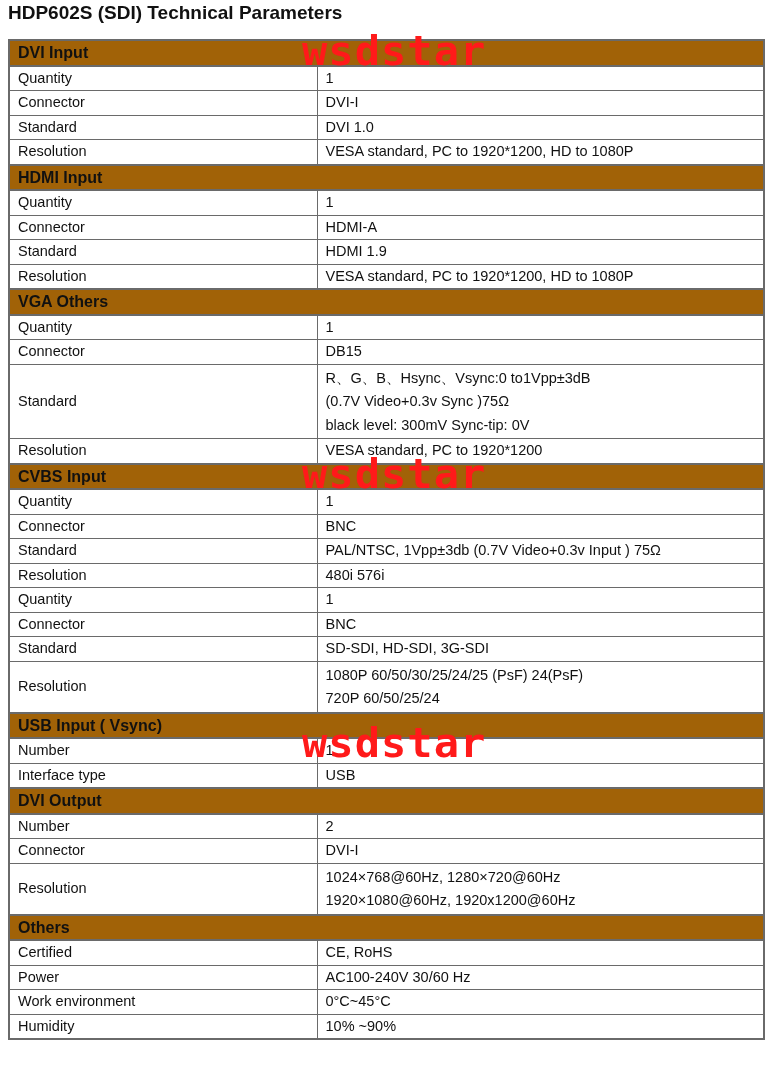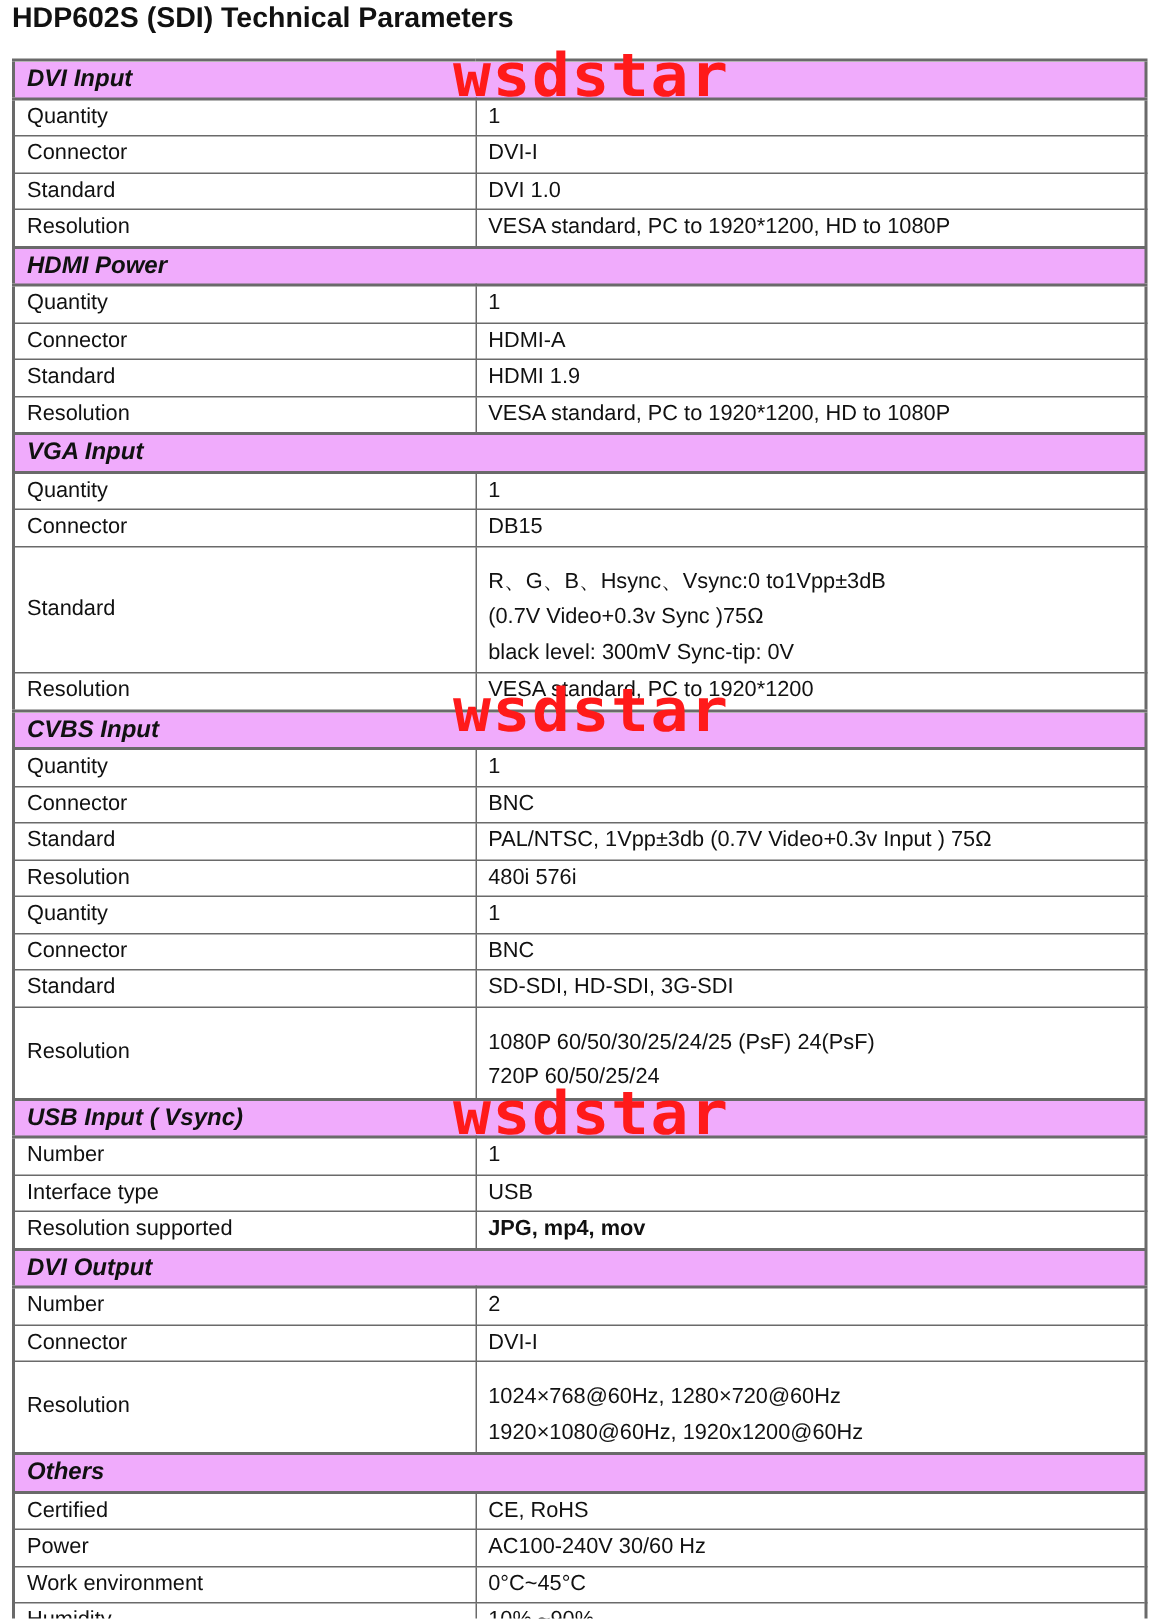--- a/index.html
+++ b/index.html
@@ -16,25 +16,25 @@
     border-collapse: collapse; table-layout: fixed;
     border: 2px solid #6a6a6a;
   }
   table.spec td {
     border: 1.5px solid #6a6a6a; padding: 0 0 0 8px;
     font-size: 14.5px; line-height: 23.5px; height: 23.5px; vertical-align: middle;
     white-space: nowrap; overflow: hidden;
   }
   table.spec col.c1 { width: 308px; }
   table.spec tr.section td {
-    background: #f0abfc; font-weight: bold; font-size: 16px;
-    border-top: 2px solid #6a6a6a; border-bottom: 2px solid #6a6a6a; font-style: italic;
+    background: #a16207; font-weight: bold; font-size: 16px;
+    border-top: 2px solid #6a6a6a; border-bottom: 2px solid #6a6a6a;
   }
   table.spec td.val.bold { font-weight: bold; }
-  table.spec td.multi { line-height: 23.5px; padding-top: 12px; padding-bottom: 1px; }
+  table.spec td.multi { line-height: 23.5px; padding-top: 2px; padding-bottom: 1px; }
   .watermark {
     position: absolute; color: #ff1a1a; font-family: "DejaVu Sans Mono", monospace;
     font-size: 40px; font-weight: bold; letter-spacing: 1px; line-height: 36px;
     transform: scaleX(1.05); transform-origin: left top; pointer-events: none;
   }
 </style>
 </head>
 <body>
 
 <div class="title">HDP602S (SDI) Technical Parameters</div>
@@ -66,21 +66,21 @@
           <div>DVI 1.0</div>
         </td>
       </tr>
       <tr>
         <td class="lab">Resolution</td>
         <td class="val">
           <div>VESA standard, PC to 1920*1200, HD to 1080P</div>
         </td>
       </tr>
       <tr class="section">
-        <td colspan="2">HDMI Power</td>
+        <td colspan="2">HDMI Input</td>
       </tr>
       <tr>
         <td class="lab">Quantity</td>
         <td class="val">
           <div>1</div>
         </td>
       </tr>
       <tr>
         <td class="lab">Connector</td>
         <td class="val">
@@ -93,21 +93,21 @@
           <div>HDMI 1.9</div>
         </td>
       </tr>
       <tr>
         <td class="lab">Resolution</td>
         <td class="val">
           <div>VESA standard, PC to 1920*1200, HD to 1080P</div>
         </td>
       </tr>
       <tr class="section">
-        <td colspan="2">VGA Input</td>
+        <td colspan="2">VGA Others</td>
       </tr>
       <tr>
         <td class="lab">Quantity</td>
         <td class="val">
           <div>1</div>
         </td>
       </tr>
       <tr>
         <td class="lab">Connector</td>
         <td class="val">
@@ -188,26 +188,20 @@
         <td class="val">
           <div>1</div>
         </td>
       </tr>
       <tr>
         <td class="lab">Interface type</td>
         <td class="val">
           <div>USB</div>
         </td>
       </tr>
-      <tr>
-        <td class="lab">Resolution supported</td>
-        <td class="val bold">
-          <div>JPG, mp4, mov</div>
-        </td>
-      </tr>
       <tr class="section">
         <td colspan="2">DVI Output</td>
       </tr>
       <tr>
         <td class="lab">Number</td>
         <td class="val">
           <div>2</div>
         </td>
       </tr>
       <tr>

